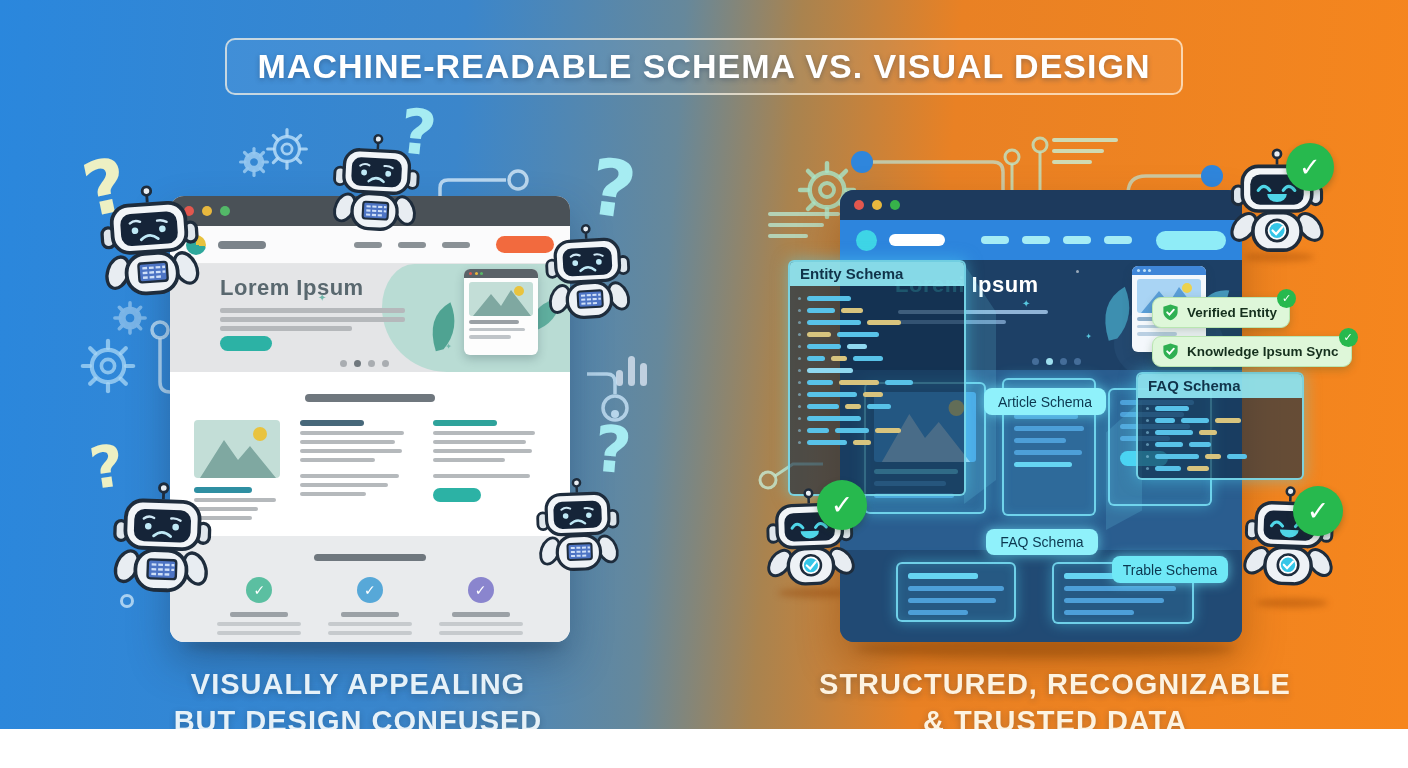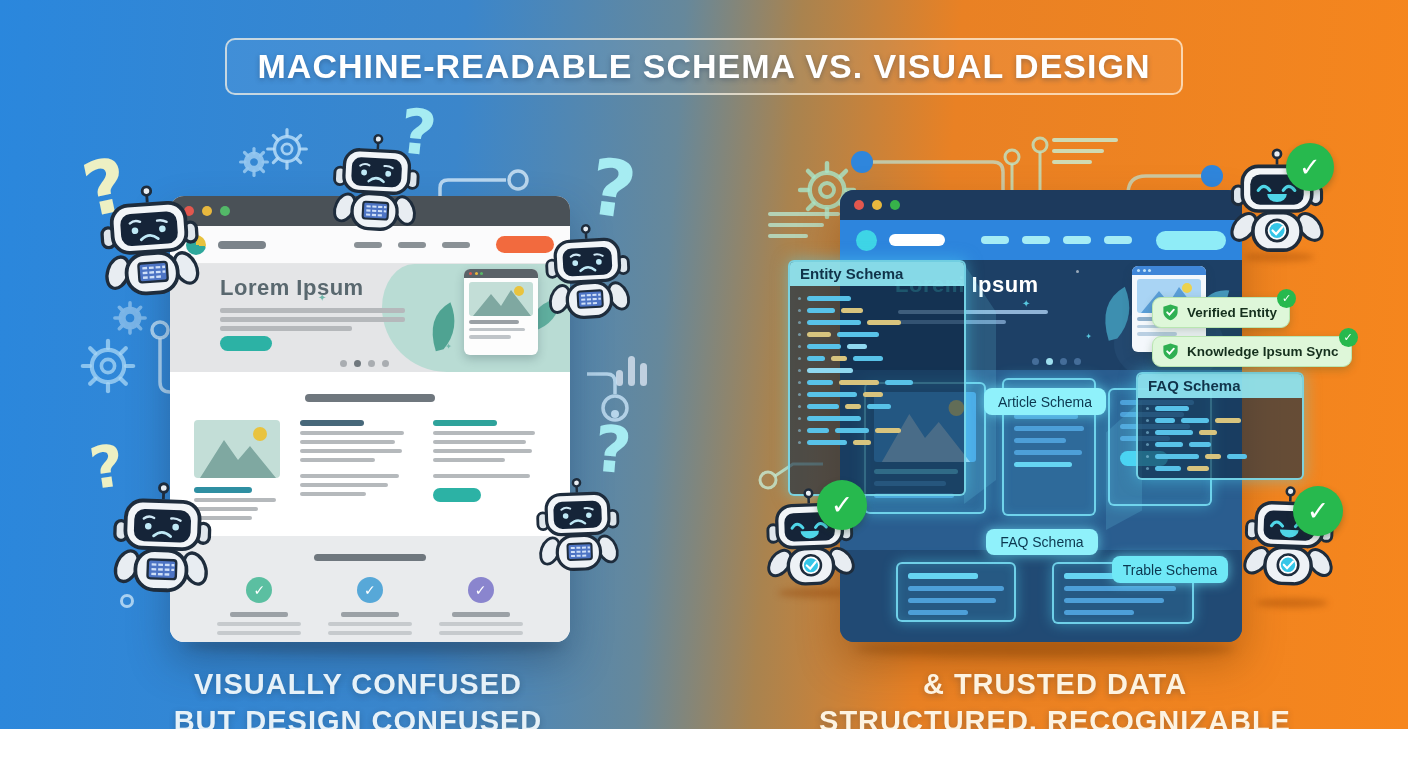--- a/index.html
+++ b/index.html
@@ -724,21 +724,21 @@
     </svg>
   <svg class="robot" style="left:1242px;top:486px;width:94px;height:103px;transform:rotate(2deg)" viewBox="0 0 110 120">
       <use href="#robot-happy"></use>
     </svg>
 
   <div class="check-badge" style="left:1286px;top:143px;width:48px;height:48px;font-size:26px">✓</div>
   <div class="check-badge" style="left:817px;top:480px;width:50px;height:50px;font-size:27px">✓</div>
   <div class="check-badge" style="left:1293px;top:486px;width:50px;height:50px;font-size:27px">✓</div>
 
   <div class="caption left">
-    <div>VISUALLY CONFUSED</div>
+    <div>VISUALLY APPEALING</div>
     <div>BUT DESIGN CONFUSED</div>
   </div>
   <div class="caption right">
+    <div>STRUCTURED, RECOGNIZABLE</div>
     <div>&amp; TRUSTED DATA</div>
-    <div>STRUCTURED, RECOGNIZABLE</div>
   </div>
 
 </div>
 
 </body></html>

